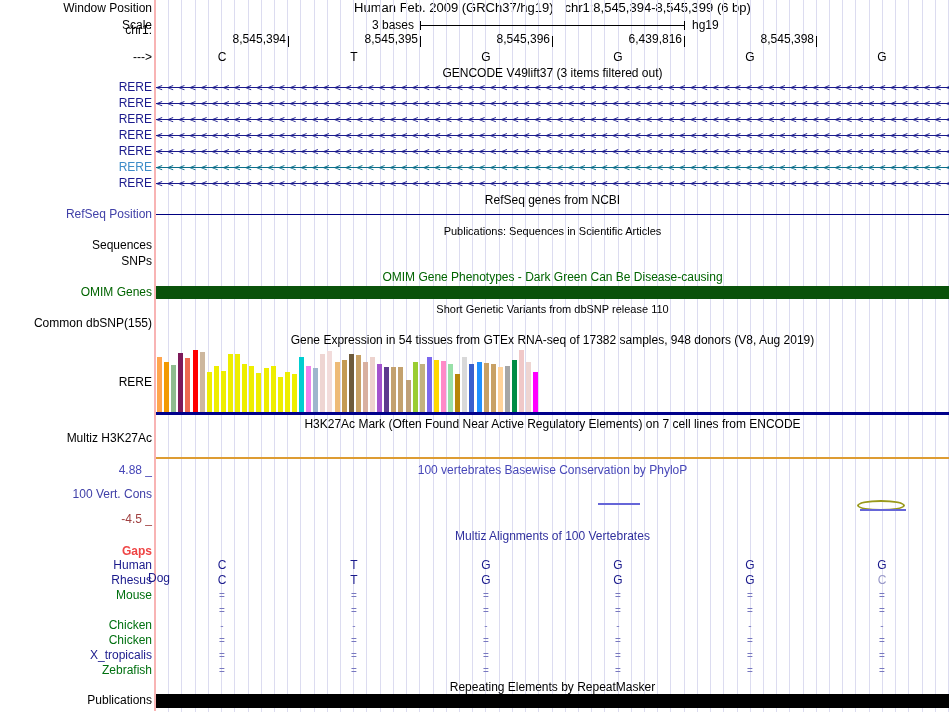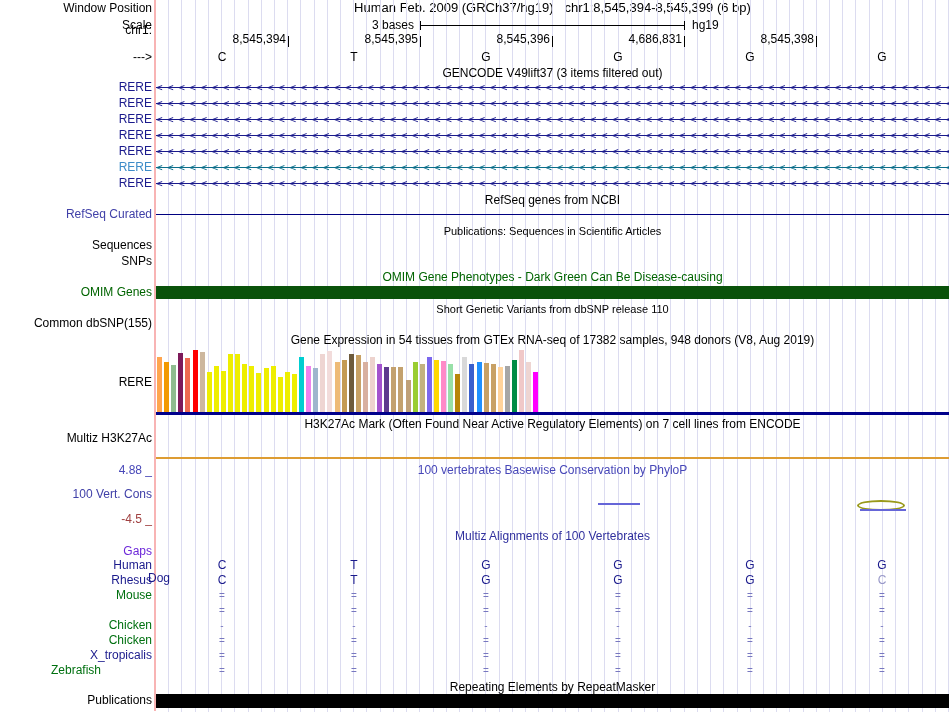--- a/index.html
+++ b/index.html
@@ -5,21 +5,21 @@
   html,body{margin:0;padding:0;background:#fff;}
   #browser{position:relative;width:950px;height:724px;background:#fff;overflow:hidden;
            font-family:"Liberation Sans","DejaVu Sans",sans-serif;}
   .abs{position:absolute;}
   .lbl{position:absolute;left:0;width:152px;text-align:right;font-size:12px;line-height:13px;
        color:#000;white-space:nowrap;}
   .title{position:absolute;left:156px;width:793px;text-align:center;font-size:12px;
          line-height:13px;color:#000;white-space:nowrap;}
   .title.small{font-size:11px;}
   .c-navy{color:#1A1A8C;} .c-green{color:#007010;} .c-blue{color:#4040A8;}
-  .c-lightblue{color:#3E8CC8;} .c-orange{color:#6d28d9;} .c-consblue{color:#4747B8;}
+  .c-lightblue{color:#3E8CC8;} .c-orange{color:#ef4444;font-weight:bold;} .c-consblue{color:#4747B8;}
   .c-consred{color:#A04040;} .c-multizblue{color:#30309E;} .c-darkgreen{color:#006400;}
   .gridline{position:absolute;top:0;width:1px;height:712px;background:#DCDCF0;}
   .pinkline{position:absolute;left:154px;top:0;width:2px;height:711px;background:#F8B4B4;}
   .generow{position:absolute;left:156px;width:793px;height:13px;overflow:hidden;
            white-space:nowrap;font-size:11px;line-height:13px;letter-spacing:4.5px;
            font-family:"DejaVu Sans Mono",monospace;}
   .geneline{position:absolute;left:156px;width:793px;height:1px;}
   .tick{position:absolute;width:1px;height:11px;background:#000;}
   .poslbl{position:absolute;top:33px;font-size:12px;line-height:13px;color:#000;
           text-align:right;width:80px;white-space:nowrap;}
@@ -110,39 +110,39 @@
       <div class="lbl " style="top: 19px;">Scale</div>
       <div class="lbl " style="top: 24px;">chr1:</div>
       <div class="lbl " style="top: 51px;">---&gt;</div>
       <div class="lbl c-navy" style="top: 81px;">RERE</div>
       <div class="lbl c-navy" style="top: 97px;">RERE</div>
       <div class="lbl c-navy" style="top: 113px;">RERE</div>
       <div class="lbl c-navy" style="top: 129px;">RERE</div>
       <div class="lbl c-navy" style="top: 145px;">RERE</div>
       <div class="lbl c-lightblue" style="top: 161px;">RERE</div>
       <div class="lbl c-navy" style="top: 177px;">RERE</div>
-      <div class="lbl c-blue" style="top: 208px;">RefSeq Curated</div>
+      <div class="lbl c-blue" style="top: 208px;">RefSeq Position</div>
       <div class="lbl " style="top: 239px;">Sequences</div>
       <div class="lbl " style="top: 255px;">SNPs</div>
       <div class="lbl c-darkgreen" style="top: 286px;">OMIM Genes</div>
       <div class="lbl " style="top: 317px;">Common dbSNP(155)</div>
       <div class="lbl " style="top: 376px;">RERE</div>
       <div class="lbl " style="top: 432px;">Multiz H3K27Ac</div>
       <div class="lbl c-consblue" style="top: 464px;">4.88 _</div>
       <div class="lbl c-blue" style="top: 488px;">100 Vert. Cons</div>
       <div class="lbl c-consred" style="top: 513px;">-4.5 _</div>
       <div class="lbl c-orange" style="top: 545px;">Gaps</div>
       <div class="lbl c-navy" style="top: 559px;">Human</div>
       <div class="lbl c-navy" style="top: 574px;">Rhesus</div>
       <div class="lbl c-green" style="top: 589px;">Mouse</div>
       <div class="lbl c-navy" style="top: 572px; padding-left: 18px;">Dog</div>
       <div class="lbl c-green" style="top: 619px;">Chicken</div>
       <div class="lbl c-green" style="top: 634px;">Chicken</div>
       <div class="lbl c-navy" style="top: 649px;">X_tropicalis</div>
-      <div class="lbl c-green" style="top: 664px; text-align: center;">Zebrafish</div>
+      <div class="lbl c-green" style="top: 664px;">Zebrafish</div>
       <div class="lbl " style="top: 694px;">Publications</div>
       <div class="title  " style="top: 67px;">GENCODE V49lift37 (3 items filtered out)</div>
       <div class="title  " style="top: 194px;">RefSeq genes from NCBI</div>
       <div class="title  small" style="top: 225px;">Publications: Sequences in Scientific Articles</div>
       <div class="title c-darkgreen " style="top: 271px;">OMIM Gene Phenotypes - Dark Green Can Be Disease-causing</div>
       <div class="title  small" style="top: 303px;">Short Genetic Variants from dbSNP release 110</div>
       <div class="title  " style="top: 334px;">Gene Expression in 54 tissues from GTEx RNA-seq of 17382 samples, 948 donors (V8, Aug 2019)</div>
       <div class="title  " style="top: 418px;">H3K27Ac Mark (Often Found Near Active Regulatory Elements) on 7 cell lines from ENCODE</div>
       <div class="title c-consblue " style="top: 464px;">100 vertebrates Basewise Conservation by PhyloP</div>
       <div class="title c-multizblue " style="top: 530px;">Multiz Alignments of 100 Vertebrates</div>
@@ -151,21 +151,21 @@
       <div class="scaleline" style="left: 420px; width: 264px;"></div>
       <div class="scalecap" style="left: 420px;"></div>
       <div class="scalecap" style="left: 684px;"></div>
       <div class="scaletext" style="left: 692px;">hg19</div>
       <div class="poslbl" style="left: 206px;">8,545,394</div>
       <div class="tick" style="left: 288px; top: 36px;"></div>
       <div class="poslbl" style="left: 338px;">8,545,395</div>
       <div class="tick" style="left: 420px; top: 36px;"></div>
       <div class="poslbl" style="left: 470px;">8,545,396</div>
       <div class="tick" style="left: 552px; top: 36px;"></div>
-      <div class="poslbl" style="left: 602px;">4,686,831</div>
+      <div class="poslbl" style="left: 602px;">6,439,816</div>
       <div class="tick" style="left: 684px; top: 36px;"></div>
       <div class="poslbl" style="left: 734px;">8,545,398</div>
       <div class="tick" style="left: 816px; top: 36px;"></div>
       <div class="baseletter" style="left: 222px; top: 51px;">C</div>
       <div class="baseletter" style="left: 354px; top: 51px;">T</div>
       <div class="baseletter" style="left: 486px; top: 51px;">G</div>
       <div class="baseletter" style="left: 618px; top: 51px;">G</div>
       <div class="baseletter" style="left: 750px; top: 51px;">G</div>
       <div class="baseletter" style="left: 882px; top: 51px;">G</div>
       <div class="geneline" style="top: 87px; background: rgb(26, 26, 140);"></div>

